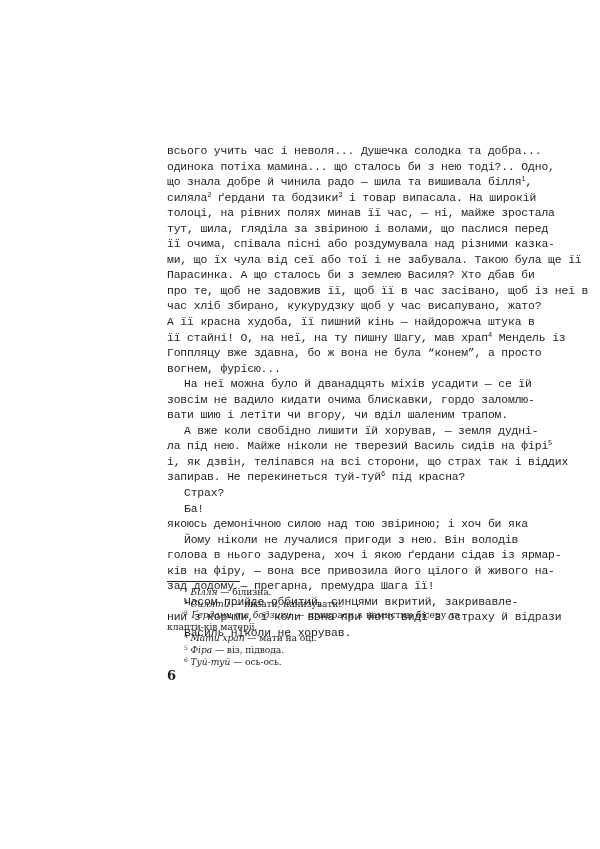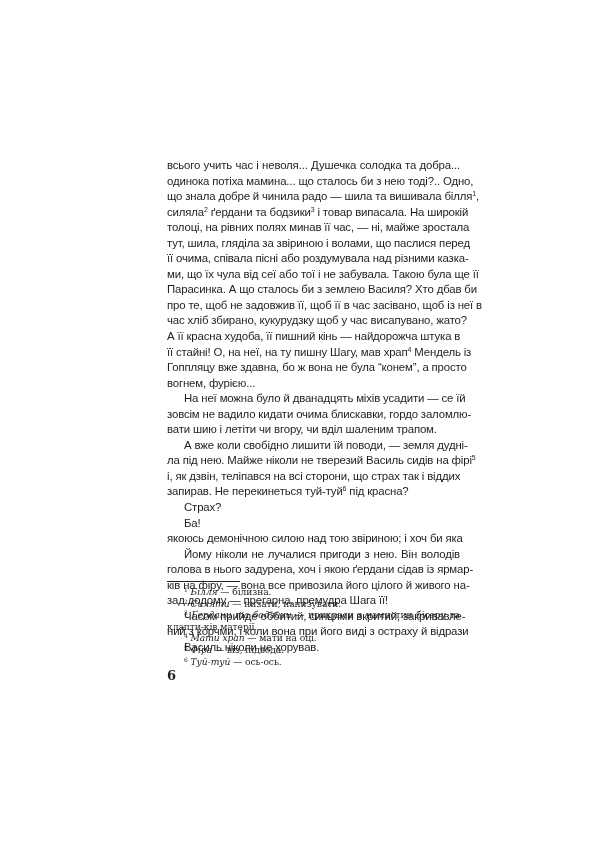--- a/index.html
+++ b/index.html
@@ -1,19 +1,19 @@
 <!DOCTYPE html>
 <html><head>
   <meta charset="utf-8">
   <style>
     html, body { margin: 0; padding: 0; background: #ffffff; }
     body { width: 600px; height: 849px; position: relative; overflow: hidden; }
     .page {
-      position: absolute; left: 167px; top: 158px; width: 293px;
-      font-family: Liberation Sans, sans-serif; color: #1e1e1e;
+      position: absolute; left: 167px; top: 144px; width: 293px;
+      font-family: Liberation Mono, monospace; color: #1e1e1e;
     }
     .body-text { font-size: 11.4px; line-height: 15.55px; letter-spacing: -0.15px; }
     .p { margin: 0; text-align: justify; text-align-last: left; }
     .line { display: block; white-space: nowrap; text-align: justify; text-align-last: justify; }
     .line.last { text-align-last: left; }
     sup { font-size: 7px; line-height: 0; vertical-align: 4px; }
     .rule { position: absolute; left: 167px; top: 581px; width: 73px; height: 1px; background: #222; }
     .footnotes {
       position: absolute; left: 167px; top: 586px; width: 293px;
       font-family: "DejaVu Serif", serif; font-size: 9.2px; line-height: 11.6px; color: #1e1e1e;
@@ -49,21 +49,21 @@
     <span class="line last">вогнем, фурією...</span>
   </p>
 
   <p class="p">
     <span class="line" style="padding-left:17px">На неї можна було й дванадцять міхів усадити — се їй</span>
     <span class="line">зовсім не вадило кидати очима блискавки, гордо заломлю-</span>
     <span class="line last">вати шию і летіти чи вгору, чи вділ шаленим трапом.</span>
   </p>
 
   <p class="p">
-    <span class="line" style="padding-left:17px">А вже коли свобідно лишити їй поводи, — земля дудні-</span>
+    <span class="line" style="padding-left:17px">А вже коли свобідно лишити їй хорував, — земля дудні-</span>
     <span class="line"><span>ла під нею. Майже ніколи не тверезий Василь сидів на фірі</span><sup>5</sup></span>
     <span class="line">і, як дзвін, теліпався на всі сторони, що страх так і віддих</span>
     <span class="line last"><span>запирав. Не перекинеться туй-туй</span><sup>6</sup><span> під красна?</span></span>
   </p>
 
   <p class="p">
     <span class="line last" style="padding-left:17px">Страх?</span>
   </p>
   <p class="p">
     <span class="line last" style="padding-left:17px">Ба!</span>

